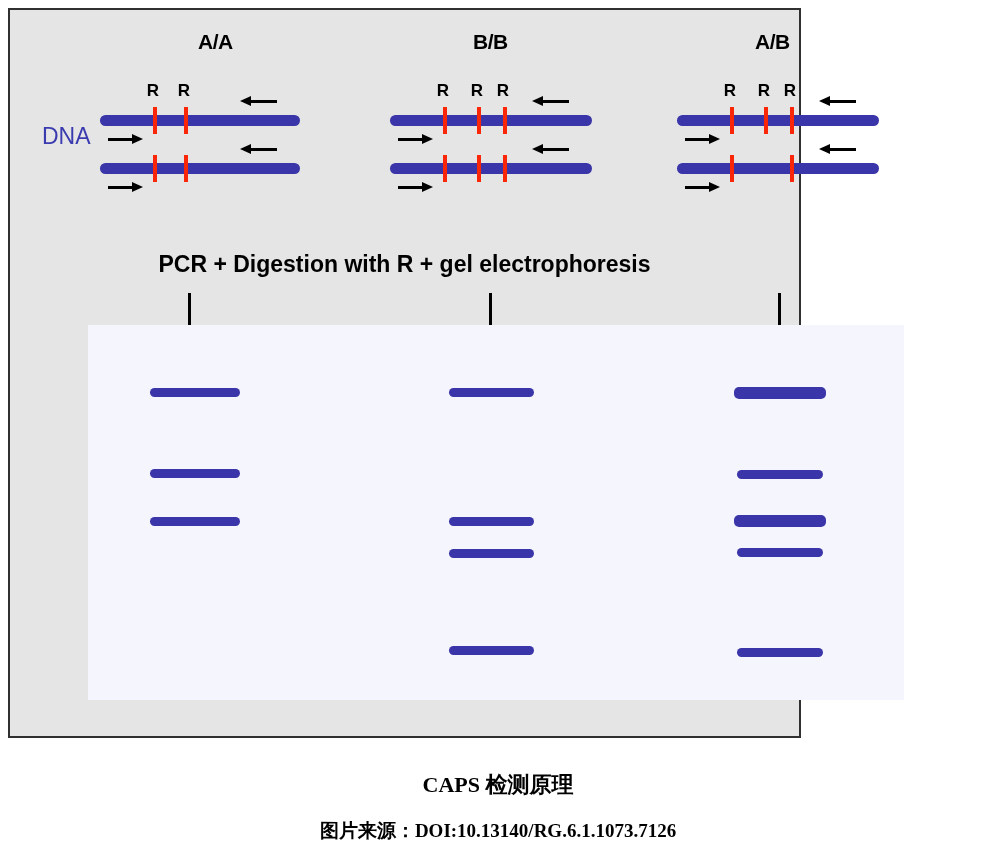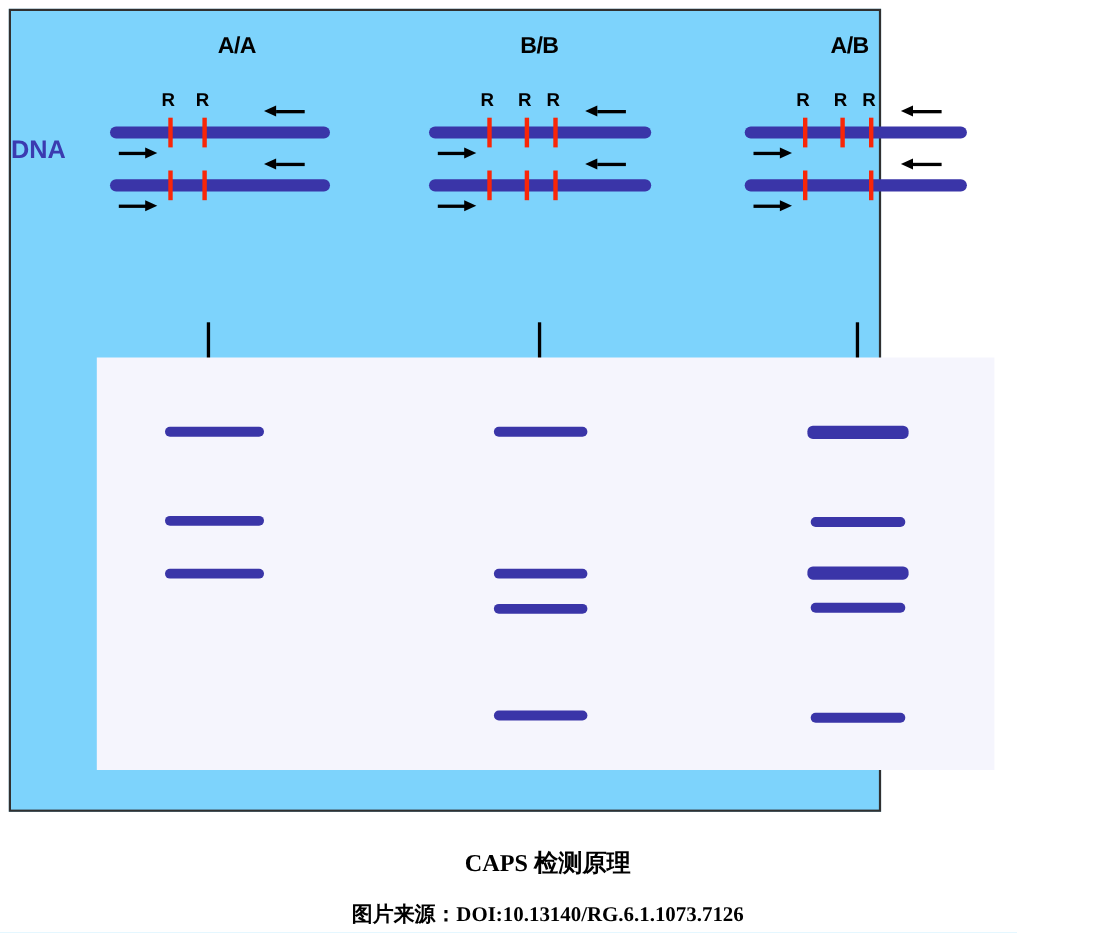--- a/index.html
+++ b/index.html
@@ -9,40 +9,40 @@
     background:#ffffff;
     font-family:"Liberation Sans", sans-serif;
     overflow:hidden;
     position:relative;
   }
   
   #figure-frame{
     position:absolute;
     left:8px;top:8px;
     width:793px;height:730px;
-    background:#7dd3fc;
+    background:#e5e5e5;
     border:2px solid #303030;
     box-sizing:border-box;
   }
   
   .genotype-label{
     position:absolute;
     top:20px;
     font-size:21px;
     font-weight:bold;
     color:#000000;
     letter-spacing:-0.5px;
     white-space:nowrap;
   }
   
   #dna-label{
     position:absolute;
-    left:0;top:113px;
+    left:32px;top:113px;
     font-size:23px;
-    font-weight:bold;
+    font-weight:normal;
     color:#3b3bb0;
     letter-spacing:0px;
   }
   
   .duplex-group{position:absolute;top:0;height:200px;}
   .strand-row{position:absolute;left:0;}
   .strand{
     position:absolute;
     height:11px;
     background:#3a35a8;
@@ -248,20 +248,21 @@
           <span class="shaft"></span>
           <span class="head"></span>
         </div>
         <div class="primer fwd" style="left: 8px; top: 172px; width: 37px;">
           <span class="shaft"></span>
           <span class="head"></span>
         </div>
       </div>
     </div>
 
+  <div id="process-caption">PCR + Digestion with R + gel electrophoresis</div>
 
   <div id="arrow-area">
       <div class="down-arrow" style="left: 173px; top: 283px; height: 72px;">
         <span class="vshaft" style="height: 60px;"></span>
         <span class="vhead" style="top: 59px;"></span>
       </div>
       <div class="down-arrow" style="left: 474px; top: 283px; height: 72px;">
         <span class="vshaft" style="height: 60px;"></span>
         <span class="vhead" style="top: 59px;"></span>
       </div>

